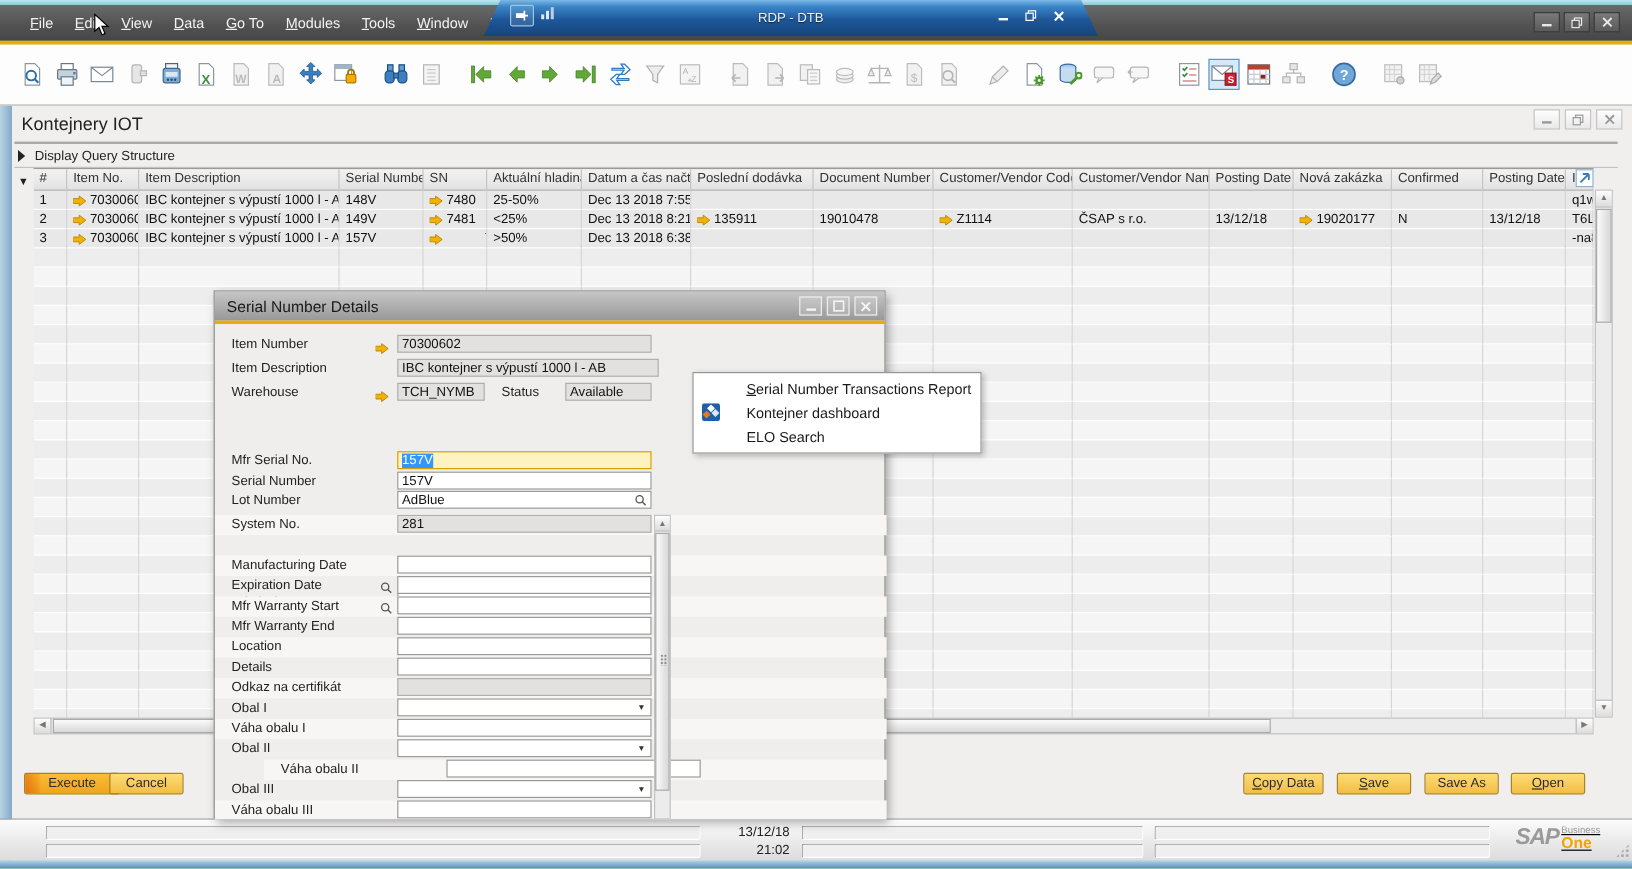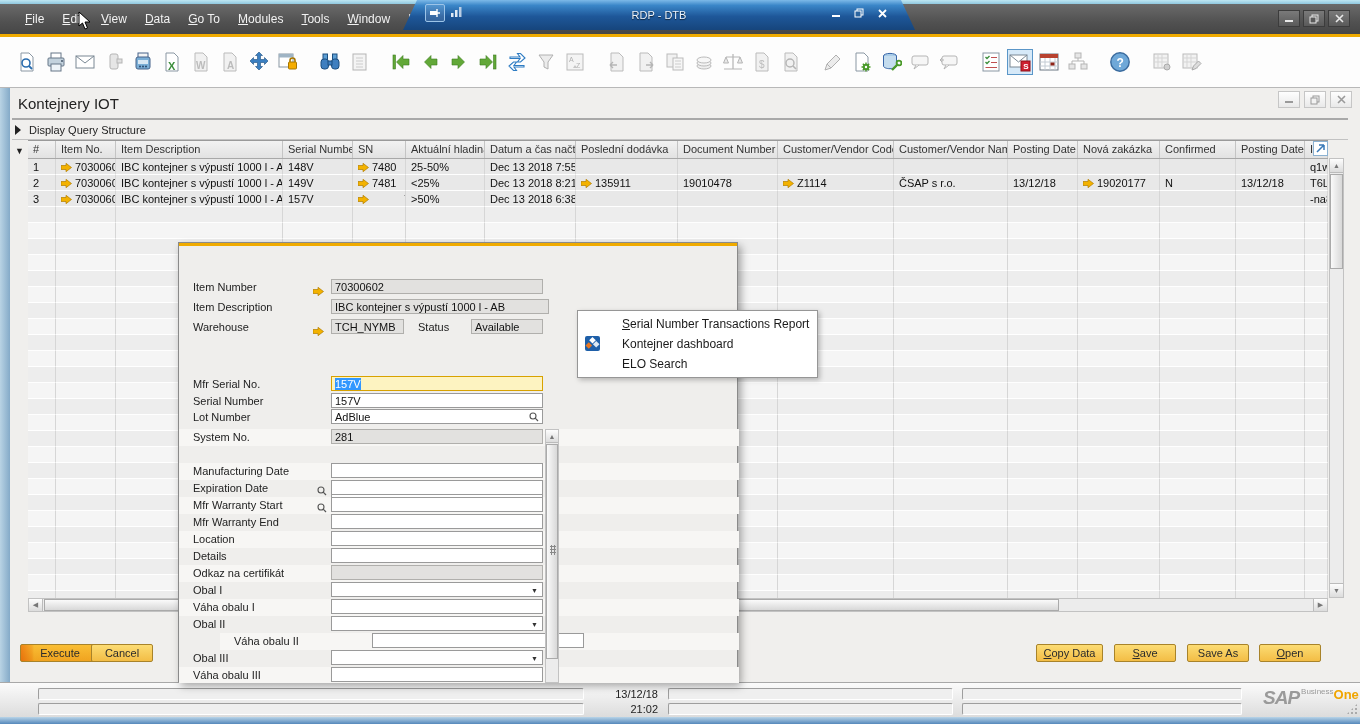--- a/index.html
+++ b/index.html
@@ -73,21 +73,21 @@
   
   .btn-gold { position:absolute; height:18px; font-size:11px; color:#2b2b2b; background:linear-gradient(#fcdc74,#f3bd45); border:1px solid #a8832a; border-radius:2px; text-align:center; padding-top:2px; cursor:default; }
   .btn-default { background:linear-gradient(90deg,#f29a2e 0px,#f8c75a 11px,#fcdc74 13px), linear-gradient(#fcdc74,#f3bd45); background-blend-mode:multiply; }
 
   
   .statusbar { position:absolute; left:0; top:682px; width:1360px; height:35px; background:linear-gradient(#fbfbfb,#dcdcdc); border-top:1px solid #a8a8a8; z-index:7; }
   .sb-field { position:absolute; height:12px; background:#efefef; border:1px solid; border-color:#9e9e9e #fff #fff #9e9e9e; border-radius:2px; }
   .sb-text { position:absolute; font-size:11px; color:#222; }
   .sap-logo { position:absolute; left:1263px; top:5px; display:flex; align-items:flex-start; }
   .sap-word { font-size:19px; font-weight:bold; font-style:italic; color:#9a9a9a; letter-spacing:-1px; line-height:19px; }
-  .sap-right { margin-left:2px; display:flex; flex-direction:row; }
+  .sap-right { margin-left:2px; display:flex; flex-direction:column;text-decoration:underline; }
   .sap-business { font-size:8px; color:#9a9a9a; line-height:8px; }
   .sap-one { font-size:13px; font-weight:bold; color:#f0a500; line-height:13px; }
   .resize-grip { position:absolute; right:2px; bottom:2px; width:12px; height:12px;
     background:radial-gradient(circle at 2px 2px, #aaa 1px, transparent 1.4px);
     background-size:4px 4px; clip-path:polygon(100% 0,100% 100%,0 100%); }
 
   
   .dialog { position:absolute; left:178px; top:242px; width:560px; height:440px; background:#efeeec; border:1px solid #8a8a8a; box-shadow:3px 4px 8px rgba(0,0,0,.35); z-index:20; }
   .dlg-title { position:relative; height:24px; background:linear-gradient(#c6c6c6,#989898); display:flex; align-items:center; padding-left:10px; font-size:13px; color:#1a1a1a; }
   .dlg-gold { height:3px; background:#f0ab00; }
@@ -1079,20 +1079,40 @@
     <div id="right-btns">
         <div class="btn-gold" style="left: 1036px; top: 556px; width: 67px;"><u>C</u>opy Data</div>
         <div class="btn-gold" style="left: 1114px; top: 556px; width: 62px;"><u>S</u>ave</div>
         <div class="btn-gold" style="left: 1187px; top: 556px; width: 62px;"><span>Save As</span></div>
         <div class="btn-gold" style="left: 1259px; top: 556px; width: 62px;"><u>O</u>pen</div>
       </div>
 
   </div>
 
   <div class="dialog">
+    <div class="dlg-title">
+      <span>Serial Number Details</span>
+      <div class="dlg-btns">
+        <div class="dlg-btn">
+            <svg width="10" height="9">
+              <rect x="1" y="6" width="8" height="2" fill="#f4f4f4"></rect>
+            </svg>
+          </div>
+        <div class="dlg-btn">
+            <svg width="10" height="10">
+              <rect x="1" y="1" width="8" height="8" fill="none" stroke="#f4f4f4" stroke-width="1.4"></rect>
+            </svg>
+          </div>
+        <div class="dlg-btn">
+            <svg width="9" height="9">
+              <path d="M1 1l7 7M8 1L1 8" stroke="#f4f4f4" stroke-width="1.7"></path>
+            </svg>
+          </div>
+      </div>
+    </div>
     <div class="dlg-gold"></div>
     <div id="dlg-body">
         <div class="drow" style="top: 36px;">
           <div class="dlabel">Item Number</div>
           <span class="d-arrow"><svg width="11" height="9" viewBox="0 0 11 9" style="flex:none">
               <path d="M0 2.5h5V0.3L10.5 4.5 5 8.7V6.5H0z" fill="#f3b200" stroke="#b07d00" stroke-width="0.7"></path>
             </svg></span>
           <div class="dfield ro">70300602</div>
         </div>
         <div class="drow" style="top: 56px;">

